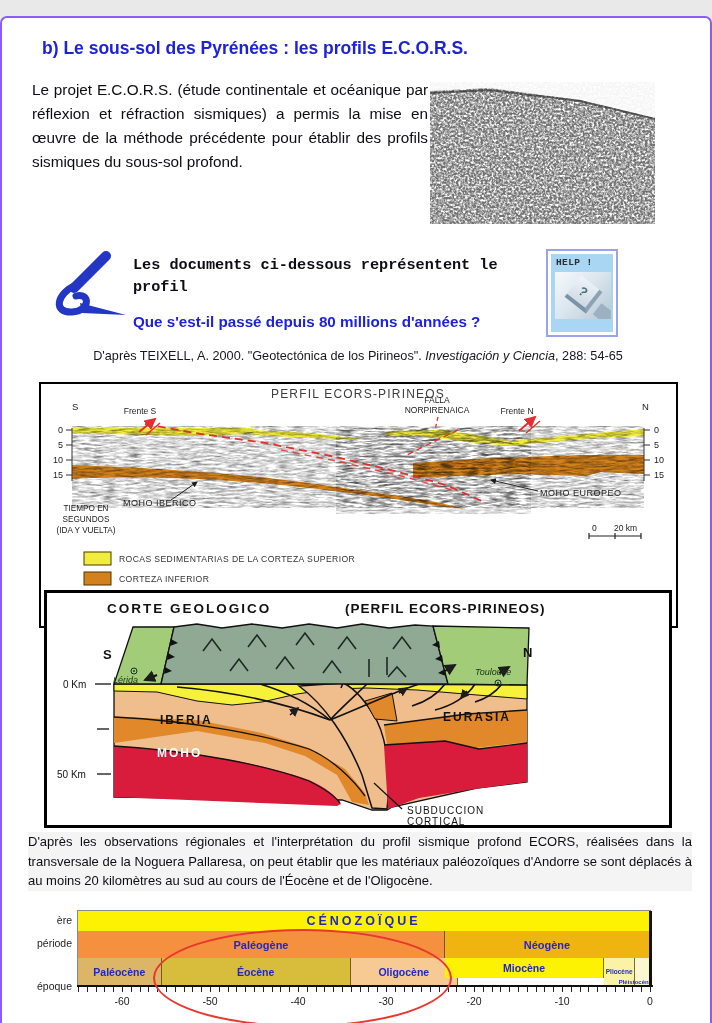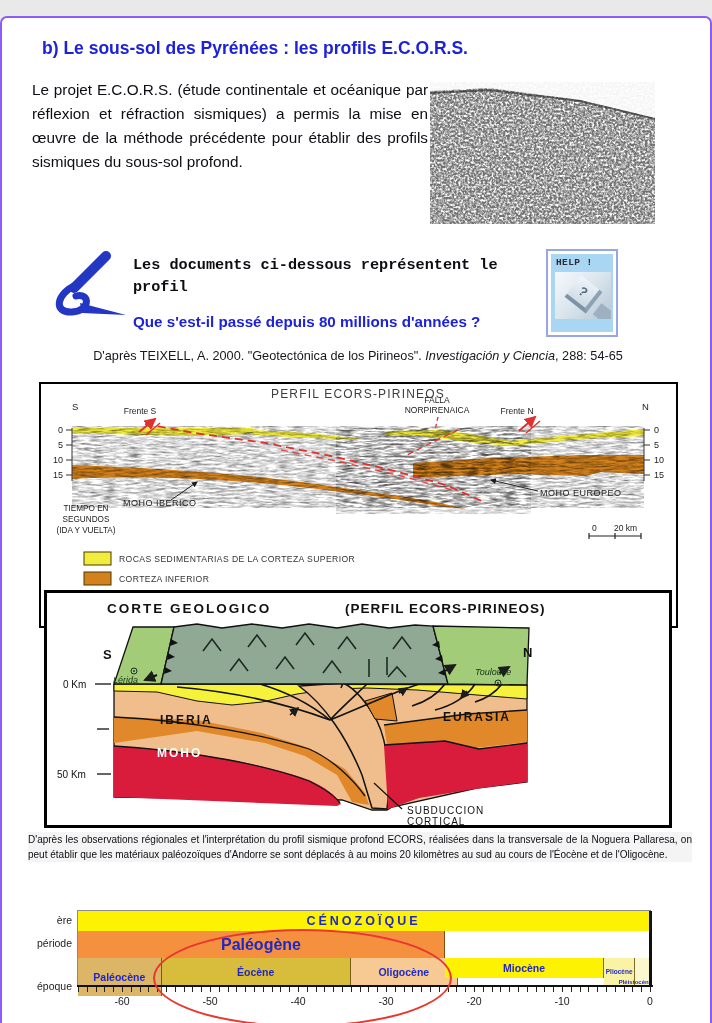--- a/index.html
+++ b/index.html
@@ -25,33 +25,33 @@
            background:linear-gradient(160deg,#f0f5f9,#ccd8e2);
            border-right:4px solid #8da2b4;border-bottom:4px solid #7c92a5;
            transform:rotate(38deg);font-size:13px;font-weight:bold;color:#51707f;
            text-align:center;line-height:23px;}
   .key-corner{position:absolute;right:-4px;bottom:-3px;width:20px;height:14px;background:#9db1c2;transform:rotate(38deg);}
   .citation{position:absolute;left:0;top:331px;width:712px;text-align:center;font-size:12.7px;color:#17171d;}
   .fig1{position:absolute;left:37px;top:364px;width:639px;height:246px;border:2px solid #000;
         box-sizing:border-box;background:#fff;text-decoration:underline;}
   .fig2{position:absolute;left:42px;top:572px;width:628px;height:238px;border:3px solid #000;
         box-sizing:border-box;background:#fff;}
-  .closing{position:absolute;left:26px;top:814px;width:664px;font-size:10px;line-height:1.5;
+  .closing{position:absolute;left:26px;top:814px;width:664px;font-size:13px;line-height:1.5;
            color:#0d0d14;text-align:justify;margin:0;background:#f4f4f4;}
   
   .tl{position:absolute;left:0;top:893px;width:712px;height:128px;}
   .tl-rowlabel{position:absolute;left:18px;width:52px;text-align:right;font-size:10.5px;color:#1d1d1d;}
   #tl-chart{position:absolute;left:76px;top:0;width:572px;height:74px;outline:1px solid #8a8a8a;}
   #tl-chart::after{content:"";position:absolute;right:-2px;top:0;width:3px;height:74px;background:#101010;}
   .tl-axis{position:absolute;left:75px;top:74px;width:576px;height:2px;background:#101010;}
   .tl-cell{position:absolute;box-sizing:border-box;border-right:1px solid rgba(85,62,0,.75);
            display:flex;align-items:center;justify-content:center;}
   .tl-cell span{font-weight:bold;color:#1f27c8;font-size:10.5px;white-space:nowrap;}
   .tl-cell.era span{font-size:12.5px;letter-spacing:3px;}
-  .tl-cell.period span{font-size:16px;}
+  .tl-cell.period span{font-size:11px;}
   .tl-cell span.tiny{font-size:6.5px;}
   .tl-cell span.overflow{position:absolute;right:-3px;bottom:0;font-size:6px;}
   .tl-tick{position:absolute;top:76px;width:1px;height:5px;background:#222;}
   .tl-ticklabel{position:absolute;top:84px;transform:translateX(-50%);font-size:10.5px;color:#222;}
   #tl-ellipse{position:absolute;top:18px;height:94px;border:2px solid #e8372e;border-radius:50%;
               pointer-events:none;z-index:6;}
   svg text{font-family:"Liberation Sans",sans-serif;}
 </style>
 </head>
 <body>
@@ -300,21 +300,24 @@
     <div class="tl-rowlabel" style="top:26px">période</div>
     <div class="tl-rowlabel" style="top:69px">époque</div>
     <div id="tl-chart">
       <div id="tl-ellipse" style="left: 74.8px; width: 294.8px; border-color: rgb(232, 55, 46);"></div>
     <div class="tl-cell era" style="left: 0px; top: 0px; width: 572px; height: 20px; background: rgb(252, 242, 1); text-align: right;">
           <span>CÉNOZOÏQUE</span>
         </div>
         <div class="tl-cell period" style="left: 0px; top: 20px; width: 366.96px; height: 27px; background: rgb(245, 145, 62);">
           <span>Paléogène</span>
         </div>
-        <div class="tl-cell epoch" style="left: 0px; top: 47px; width: 83.6px; height: 38px; background: rgb(220, 181, 103);">
+        <div class="tl-cell period" style="left: 366.96px; top: 20px; width: 205.04px; height: 27px; background: rgb(240, 180, 16);">
+          <span>Néogène</span>
+        </div>
+        <div class="tl-cell epoch" style="left: 0px; top: 47px; width: 83.6px; height: 27px; background: rgb(220, 181, 103);">
           <span>Paléocène</span>
         </div>
         <div class="tl-cell epoch" style="left: 83.6px; top: 47px; width: 189.2px; height: 27px; background: rgb(216, 188, 60);">
           <span>Éocène</span>
         </div>
         <div class="tl-cell epoch" style="left: 272.8px; top: 47px; width: 107px; height: 27px; background: rgb(246, 202, 146);">
           <span>Oligocène</span>
         </div>
         <div class="tl-cell epoch" style="left: 366.96px; top: 47px; width: 159.28px; height: 20px; background: rgb(252, 242, 1);">
           <span>Miocène</span>

